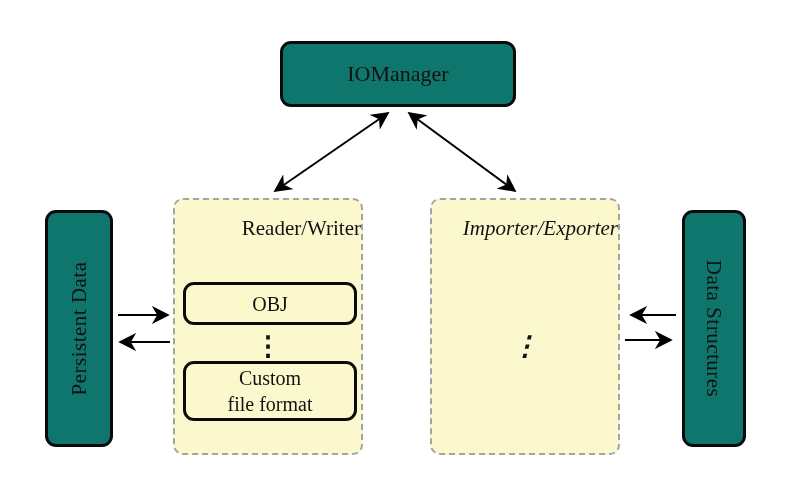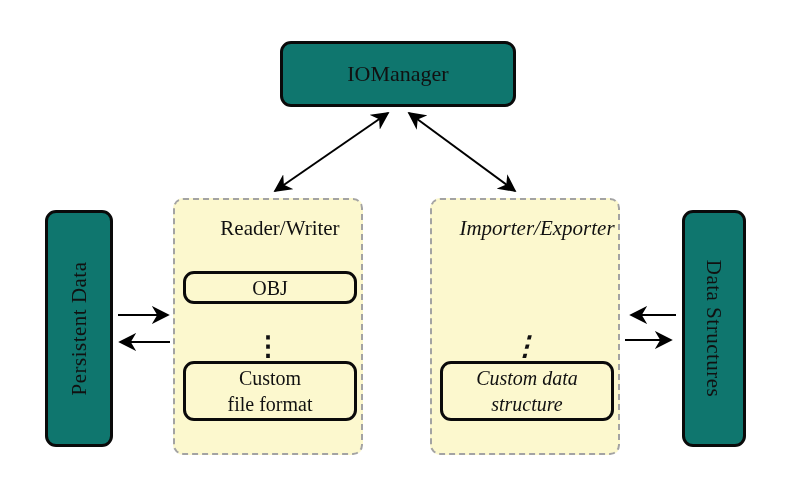--- a/index.html
+++ b/index.html
@@ -36,42 +36,42 @@
   .group {
     position: absolute;
     box-sizing: border-box;
     background: #fcf8ce;
     border: 2px dashed #a3a3a3;
     border-radius: 10px;
   }
   .group-title {
     position: absolute;
     top: 16px;
-    left: 12px;
+    left: 0;
     width: 100%;
-    text-align: center;
+    text-align: right;
     font-size: 21px;
   }
   .inner-node {
     position: absolute;
     left: 8px;
     width: 174px;
     box-sizing: border-box;
     background: #fcf8ce;
     border: 3px solid #0a0a0a;
     border-radius: 11px;
     display: flex;
     align-items: center;
     justify-content: center;
     text-align: center;
     font-size: 20px;
     line-height: 1.3;
     white-space: pre-line;
   }
-  .inner-top { top: 71px; height: 33px; }
+  .inner-top { top: 82px; height: 43px; }
   .inner-bottom { top: 161px; height: 60px; }
   .dots {
     position: absolute;
     top: 132px;
     left: 0;
     width: 100%;
     text-align: center;
     font-size: 27px;
     line-height: 1.1;
     font-weight: bold;
@@ -123,19 +123,15 @@
     <div class="dots">⋮</div>
     <div class="inner-node inner-bottom">
       <span>Custom
 file format</span>
     </div>
   </div>
 
   <div class="group" style="left:430px; top:198px; width:190px; height:257px;font-style:italic;">
     <div class="group-title">Importer/Exporter</div>
     <div class="dots">⋮</div>
-    <div class="inner-node inner-bottom">
-      <span>Custom data
-structure</span>
-    </div>
   </div>
 
 </div>
 
 </body></html>

